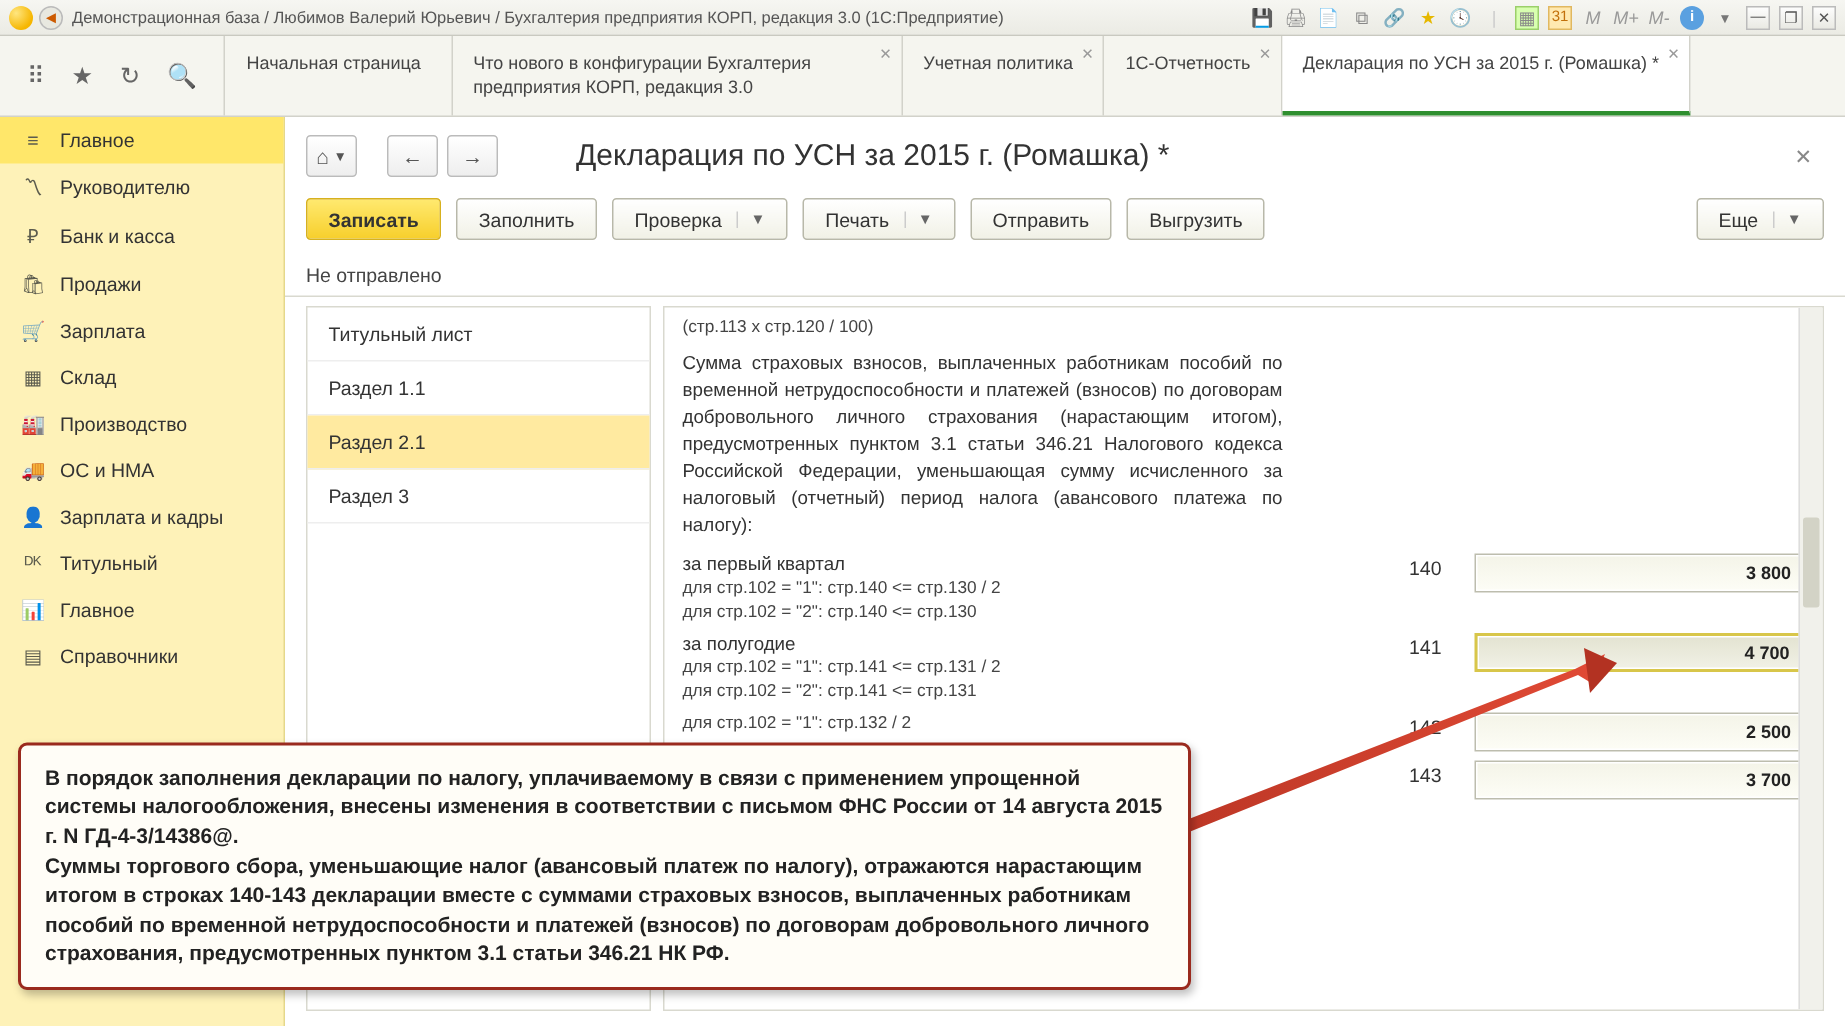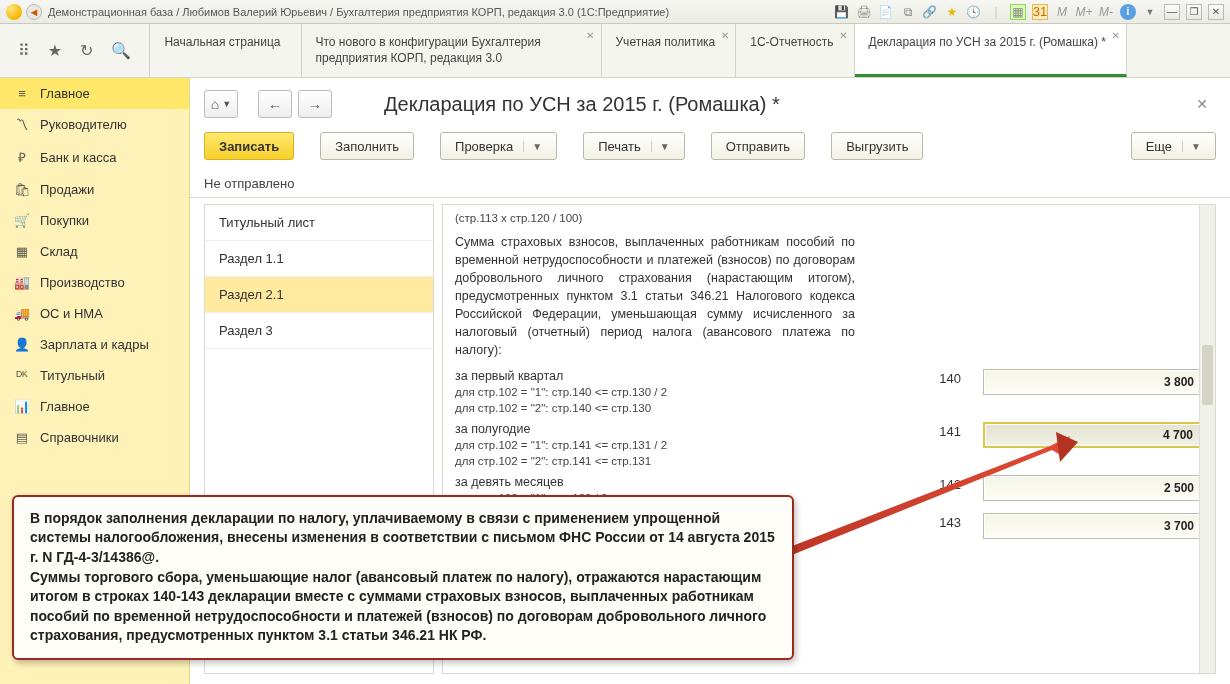--- a/index.html
+++ b/index.html
@@ -6,21 +6,21 @@
 body { width: 1230px; height: 684px; background: #fff; font-size: 12px; overflow: hidden; position: relative; }
 
 
 .titlebar { height: 24px; background: linear-gradient(#f6f6f2,#ebebe4); border-bottom:1px solid #c9c9c0; display:flex; align-items:center; padding:0 6px; }
 .titlebar .ico { width:16px; height:16px; border-radius:50%; background: radial-gradient(circle at 30% 30%, #ffe680, #f6b600 70%); margin-right:4px; display:inline-block;}
 .titlebar .back { width:16px; height:16px; border-radius:50%; background:#e8e8e0; border:1px solid #bbb; display:inline-flex; align-items:center;justify-content:center; color:#cc5a00; font-size:11px; margin-right:6px;}
 .titlebar .title { color:#555; font-size:11px; flex:1; white-space:nowrap;}
 .titlebar .ticons { display:flex; gap:6px; align-items:center; color:#888; font-size:12px;}
 .titlebar .ticons span { display:inline-flex; align-items:center; justify-content:center; width:16px; height:16px;}
 .ticons .calc{ background:#d8ffb0; border:1px solid #9bcf6a;}
-.ticons .cal{ background:#ffe9b0; border:1px solid #e1b860; font-size:13px; color:#c2700b;}
+.ticons .cal{ background:#ffe9b0; border:1px solid #e1b860; font-size:10px; color:#c2700b;}
 .ticons .m{ color:#999; font-style:italic; width:auto; padding:0 1px;}
 .ticons .info{ border-radius:50%; background:#5aa0e0; color:#fff; font-weight:bold; font-size:10px;}
 .ticons .wbtn{ width:18px; height:16px; border:1px solid #bbb; background:linear-gradient(#fdfdfd,#e9e9e3); display:inline-flex; align-items:center; justify-content:center; font-size:10px; color:#555;}
 
 
 .tabstrip{ height:54px; background:#f5f5ef; border-bottom:1px solid #d2d2ca; display:flex; align-items:stretch;}
 .tabstrip .sysicons{ display:flex; align-items:center; gap:18px; padding:0 18px; color:#666; font-size:16px; border-right:1px solid #d2d2ca;}
 .tab{ border-right:1px solid #d2d2ca; padding:10px 20px 6px 14px; position:relative; color:#444; font-size:12px; max-width:300px; display:flex; align-items:flex-start; }
 .tab .close{ position:absolute; top:6px; right:6px; color:#999; font-size:10px;}
 .tab.active{ border-bottom:3px solid #2f8f2f; background:#fff;}
@@ -34,21 +34,21 @@
 .sidebar .item.active{ background:#ffe76a;}
 .content{ flex:1; background:#fff; display:flex; flex-direction:column; position:relative;}
 
 
 .dochdr{ padding:12px 14px 8px 14px; display:flex; align-items:center; gap:6px;}
 .iconbtn{ width:34px; height:28px; border:1px solid #bbb; background:linear-gradient(#fff,#eee); border-radius:3px; display:inline-flex; align-items:center; justify-content:center; font-size:14px; color:#555;}
 .dochdr .title{ font-size:20px; color:#333; margin-left:46px; }
 .dochdr .closeDoc{ margin-left:auto; color:#888; font-size:14px; padding:4px 8px;}
 
 
-.toolbar{ padding:6px 14px 10px 14px; display:flex; gap:26px; align-items:center;}
+.toolbar{ padding:6px 14px 10px 14px; display:flex; gap:10px; align-items:center;}
 .btn{ height:28px; border:1px solid #b8b8a9; background:linear-gradient(#fff,#f1f1e6); border-radius:3px; padding:0 14px; display:inline-flex; align-items:center; gap:6px; color:#333; font-size:13px;}
 .btn.yellow{ background:linear-gradient(#ffe96f,#f7cf2c); border-color:#d7b11e; font-weight:bold;}
 .btn .dd{ border-left:1px solid #ccc; padding-left:8px; margin-left:4px; color:#666; font-size:10px;}
 .toolbar .more{ margin-left:auto;align-items:center;}
 
 
 .status{ padding:6px 14px; color:#444; font-size:13px;}
 .divider{ border-top:1px solid #d9d9cf; margin:0 0;}
 
 
@@ -147,21 +147,21 @@
     <div class="item">
         <span class="ico">₽</span>
         <span>Банк и касса</span>
       </div>
     <div class="item">
         <span class="ico">🛍</span>
         <span>Продажи</span>
       </div>
     <div class="item">
         <span class="ico">🛒</span>
-        <span>Покупки</span>
+        <span>Зарплата</span>
       </div>
     <div class="item">
         <span class="ico">▦</span>
         <span>Склад</span>
       </div>
     <div class="item">
         <span class="ico">🏭</span>
         <span>Производство</span>
       </div>
     <div class="item">
@@ -257,21 +257,20 @@
             <div class="small">для стр.102 = "2": стр.141 &lt;= стр.131</div>
           </div>
           <div class="code">141</div>
           <div class="val">
               <div class="valbox hl">4 700</div>
             </div>
         </div>
 
         <div class="row">
           <div class="lbls">
-            <div class="hd">за девять месяцев</div>
             <div class="small">для стр.102 = "1": стр.132 / 2</div>
           </div>
           <div class="code">142</div>
           <div class="val">
               <div class="valbox">2 500</div>
             </div>
         </div>
 
         <div class="row">
           <div class="lbls"></div>

